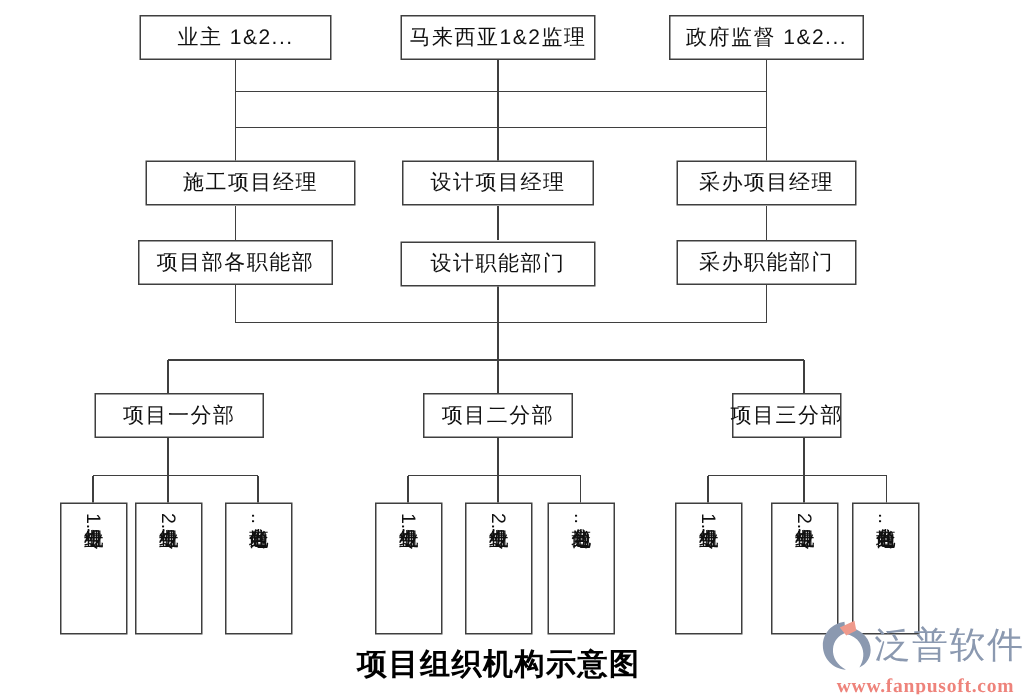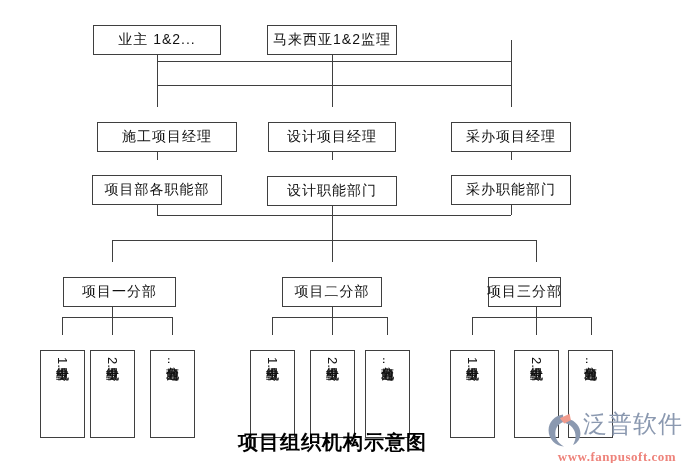--- a/index.html
+++ b/index.html
@@ -5,35 +5,35 @@
   html,body{margin:0;padding:0;background:#fff;}
   .stage{
     position:relative;width:690px;height:463px;background:#ffffff;overflow:hidden;
     font-family:"Liberation Sans","DejaVu Sans",sans-serif;color:#111;
   }
   .wires{position:absolute;left:0;top:0;}
   .node{
     position:absolute;height:30px;box-sizing:border-box;
     border:1px solid #3f3f3f;background:#fff;
     display:flex;align-items:center;justify-content:center;
-    font-size:14px;letter-spacing:1px;white-space:nowrap;margin-top:15px;
+    font-size:14px;letter-spacing:1px;white-space:nowrap;
   }
   .node.vert{
     width:45px;height:88px;letter-spacing:0;
     writing-mode:vertical-rl;text-orientation:mixed;
     font-size:13px;line-height:45px;
     justify-content:flex-start;padding-top:6px;
   }
   .caption{
     position:absolute;left:230px;top:429px;width:205px;
     text-align:center;font-family:"Liberation Serif","DejaVu Serif",serif;
     font-weight:bold;font-size:20px;letter-spacing:1px;color:#000;
   }
   .brand{position:absolute;left:546px;top:412px;width:142px;}
-  .brand-row{display:flex;}
+  .brand-row{display:flex;align-items:center;}
   .brand-icon{width:37px;height:37px;flex:0 0 37px;}
   .brand-name{
     font-size:24px;letter-spacing:1px;color:#8b99b0;line-height:1;
     white-space:nowrap;
   }
   .brand-url{
     margin-top:0px;text-align:center;
     font-family:"Liberation Serif","DejaVu Serif",serif;
     font-weight:bold;font-size:13px;color:#ee837b;letter-spacing:0.5px;
     white-space:nowrap;
@@ -77,20 +77,21 @@
 
       <line x1="536" y1="292" x2="536" y2="335"></line>
       <line x1="472" y1="317" x2="591" y2="317"></line>
       <line x1="472" y1="317" x2="472" y2="335"></line>
       <line x1="591" y1="317" x2="591" y2="335"></line>
     </g>
   </svg>
 
   <div class="node" style="left:93px;top:10px;width:128px">业主 1&amp;2...</div>
   <div class="node" style="left:267px;top:10px;width:130px">马来西亚1&amp;2监理</div>
+  <div class="node" style="left:446px;top:10px;width:130px">政府监督 1&amp;2...</div>
 
   <div class="node" style="left:97px;top:107px;width:140px">施工项目经理</div>
   <div class="node" style="left:268px;top:107px;width:128px">设计项目经理</div>
   <div class="node" style="left:451px;top:107px;width:120px">采办项目经理</div>
 
   <div class="node" style="left:92px;top:160px;width:130px">项目部各职能部</div>
   <div class="node" style="left:267px;top:161px;width:130px">设计职能部门</div>
   <div class="node" style="left:451px;top:160px;width:120px">采办职能部门</div>
 
   <div class="node" style="left:63px;top:262px;width:113px">项目一分部</div>

